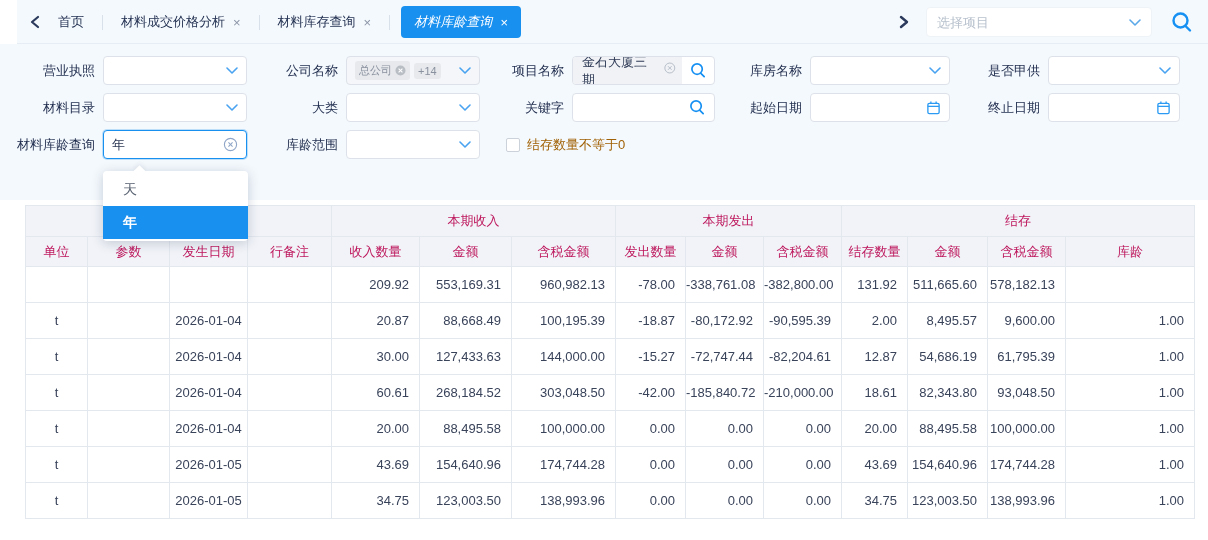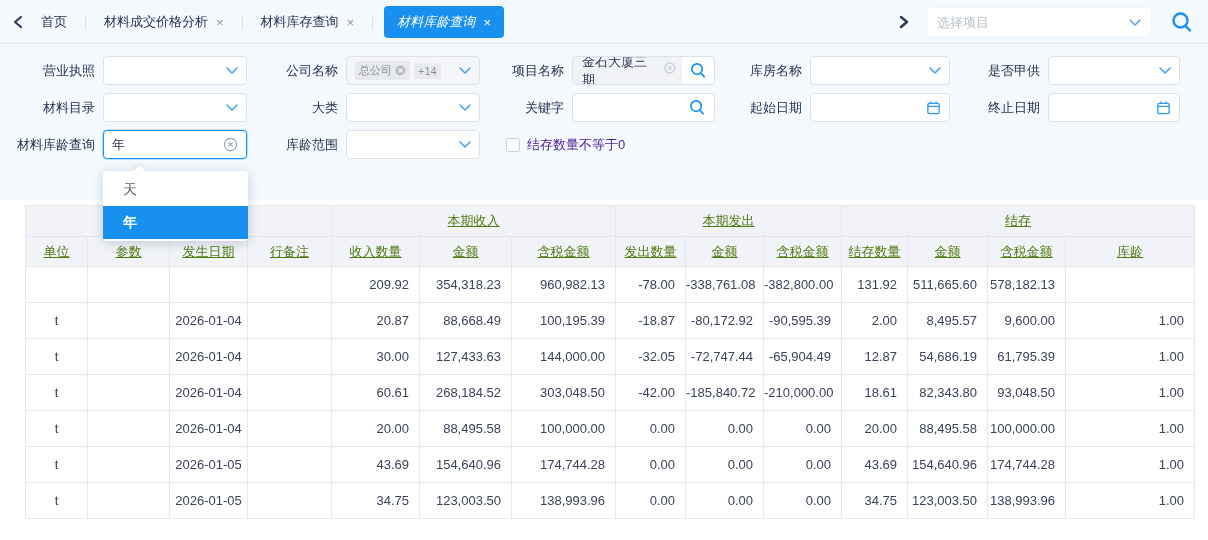--- a/index.html
+++ b/index.html
@@ -2,21 +2,21 @@
 <html><head>
 <meta charset="utf-8">
 <style>
   * { margin:0; padding:0; box-sizing:border-box; }
   html,body { width:1208px; height:540px; overflow:hidden;
     font-family:"Liberation Sans","DejaVu Sans",sans-serif; font-size:13px; color:#22304e;
     background:#fff; position:relative; }
 
   
   .tabbar { height:44px; background:#f4f9fd; border-bottom:1px solid #e6edf4;
-    display:flex; align-items:center; padding:1px 14px 0 10px; }
+    display:flex; align-items:center; padding:1px 14px 0 10px;margin-left:17px; }
   .nav-chev { width:18px; height:18px; flex:0 0 auto; cursor:pointer; }
   .tab { display:flex; align-items:center; padding:7px 13px; border-radius:4px;
     color:#253354; font-size:13px; white-space:nowrap; cursor:pointer; }
   .tab .tclose { margin-left:8px; color:#8a94a6; font-size:13px; line-height:1; }
   .tab.active { background:#1890f0; color:#fff; margin:0 6px;font-style:italic; }
   .tab.active .tclose { color:#fff; }
   .tsep { width:1px; height:15px; background:#d8e0ea; margin:0 5px; }
   .tspacer { flex:1 1 auto; }
   .proj-select { width:226px; height:30px; background:#fff; border:1px solid #eef3f8;
     border-radius:4px; display:flex; align-items:center; padding:0 10px; margin:0 18px 0 14px; }
@@ -38,21 +38,21 @@
   .tagbox { display:flex; align-items:center; gap:4px; overflow:hidden; }
   .tag { background:#e7e9ed; border-radius:3px; color:#8a919e; font-size:11px;
     padding:2px 4px; display:flex; align-items:center; gap:3px; white-space:nowrap; }
   .proj-fld { padding:0; overflow:hidden; }
   .proj-text { background:#f0f2f5; height:100%; flex:1; display:flex; align-items:center;
     padding:0 6px 0 9px; gap:7px; color:#2e3a55; }
   .proj-search { width:32px; height:100%; display:flex; align-items:center; justify-content:center; }
   .fld.focus { border:1px solid #1890f0; box-shadow:0 0 0 1px rgba(24,144,240,.25); }
   .cbx { width:14px; height:14px; border:1px solid #ccd2da; border-radius:2px;
     background:#fff; margin:0 7px 0 26px; flex:0 0 auto; }
-  .cbx-label { color:#4c1d95; }
+  .cbx-label { color:#a16207; }
 
   
   .toolbar { background:#f4f9fd; height:40px; display:flex; align-items:flex-start;
     padding-left:33px; }
   .btn { height:27px; display:inline-flex; align-items:center; gap:5px; padding:0 10px;
     background:#e9f5fc; border:1px solid #50c3e6; border-radius:4px; color:#22304e;
     font-size:13px; cursor:pointer; white-space:nowrap; }
   .btn-ghost { width:154px; margin-left:6px; }
   .ml10{margin-left:10px;} .ml8{margin-left:8px;}
 
@@ -62,21 +62,21 @@
   .dropdown::before { content:""; position:absolute; top:-4px; left:32px; width:9px; height:9px;
     background:#fff; transform:rotate(45deg); box-shadow:-2px -2px 4px rgba(30,50,80,.06); }
   .opt { height:33px; display:flex; align-items:center; padding-left:20px; font-size:14px;
     color:#5a6372; cursor:pointer; }
   .opt.sel { background:#1890f0; color:#fff; font-weight:bold; }
 
   
   .content { position:absolute; left:0; right:0; top:200px; bottom:0; background:#fff; }
   table { border-collapse:collapse; table-layout:fixed; margin:5px 0 0 25px; width:1169px; }
   th, td { border:1px solid #e3e7ee; font-weight:normal; overflow:hidden; white-space:nowrap; }
-  th { background:#f1f3f8; color:#4d7c0f;text-decoration:underline; }
+  th { background:#f1f3f8; color:#be185d; }
   .grow th { height:31px; }
   .hrow th { height:30px; }
   td { height:36px; background:#fff; color:#39435a; }
   td.c, th { text-align:center; }
   td.r { text-align:right; padding-right:10px; }
 </style>
 </head>
 <body>
 
 <div class="tabbar">
@@ -318,21 +318,21 @@
           <th>库龄</th>
         </tr>
     </thead>
     <tbody>
         <tr>
           <td class="c"></td>
           <td class="c"></td>
           <td class="c"></td>
           <td class="c"></td>
           <td class="r">209.92</td>
-          <td class="r">354,318.23</td>
+          <td class="r">553,169.31</td>
           <td class="r">960,982.13</td>
           <td class="r">-78.00</td>
           <td class="r">-338,761.08</td>
           <td class="r">-382,800.00</td>
           <td class="r">131.92</td>
           <td class="r">511,665.60</td>
           <td class="r">578,182.13</td>
           <td class="r"></td>
         </tr>
         <tr>
@@ -352,23 +352,23 @@
           <td class="r">1.00</td>
         </tr>
         <tr>
           <td class="c">t</td>
           <td class="c"></td>
           <td class="c">2026-01-04</td>
           <td class="c"></td>
           <td class="r">30.00</td>
           <td class="r">127,433.63</td>
           <td class="r">144,000.00</td>
-          <td class="r">-32.05</td>
+          <td class="r">-15.27</td>
           <td class="r">-72,747.44</td>
-          <td class="r">-65,904.49</td>
+          <td class="r">-82,204.61</td>
           <td class="r">12.87</td>
           <td class="r">54,686.19</td>
           <td class="r">61,795.39</td>
           <td class="r">1.00</td>
         </tr>
         <tr>
           <td class="c">t</td>
           <td class="c"></td>
           <td class="c">2026-01-04</td>
           <td class="c"></td>

